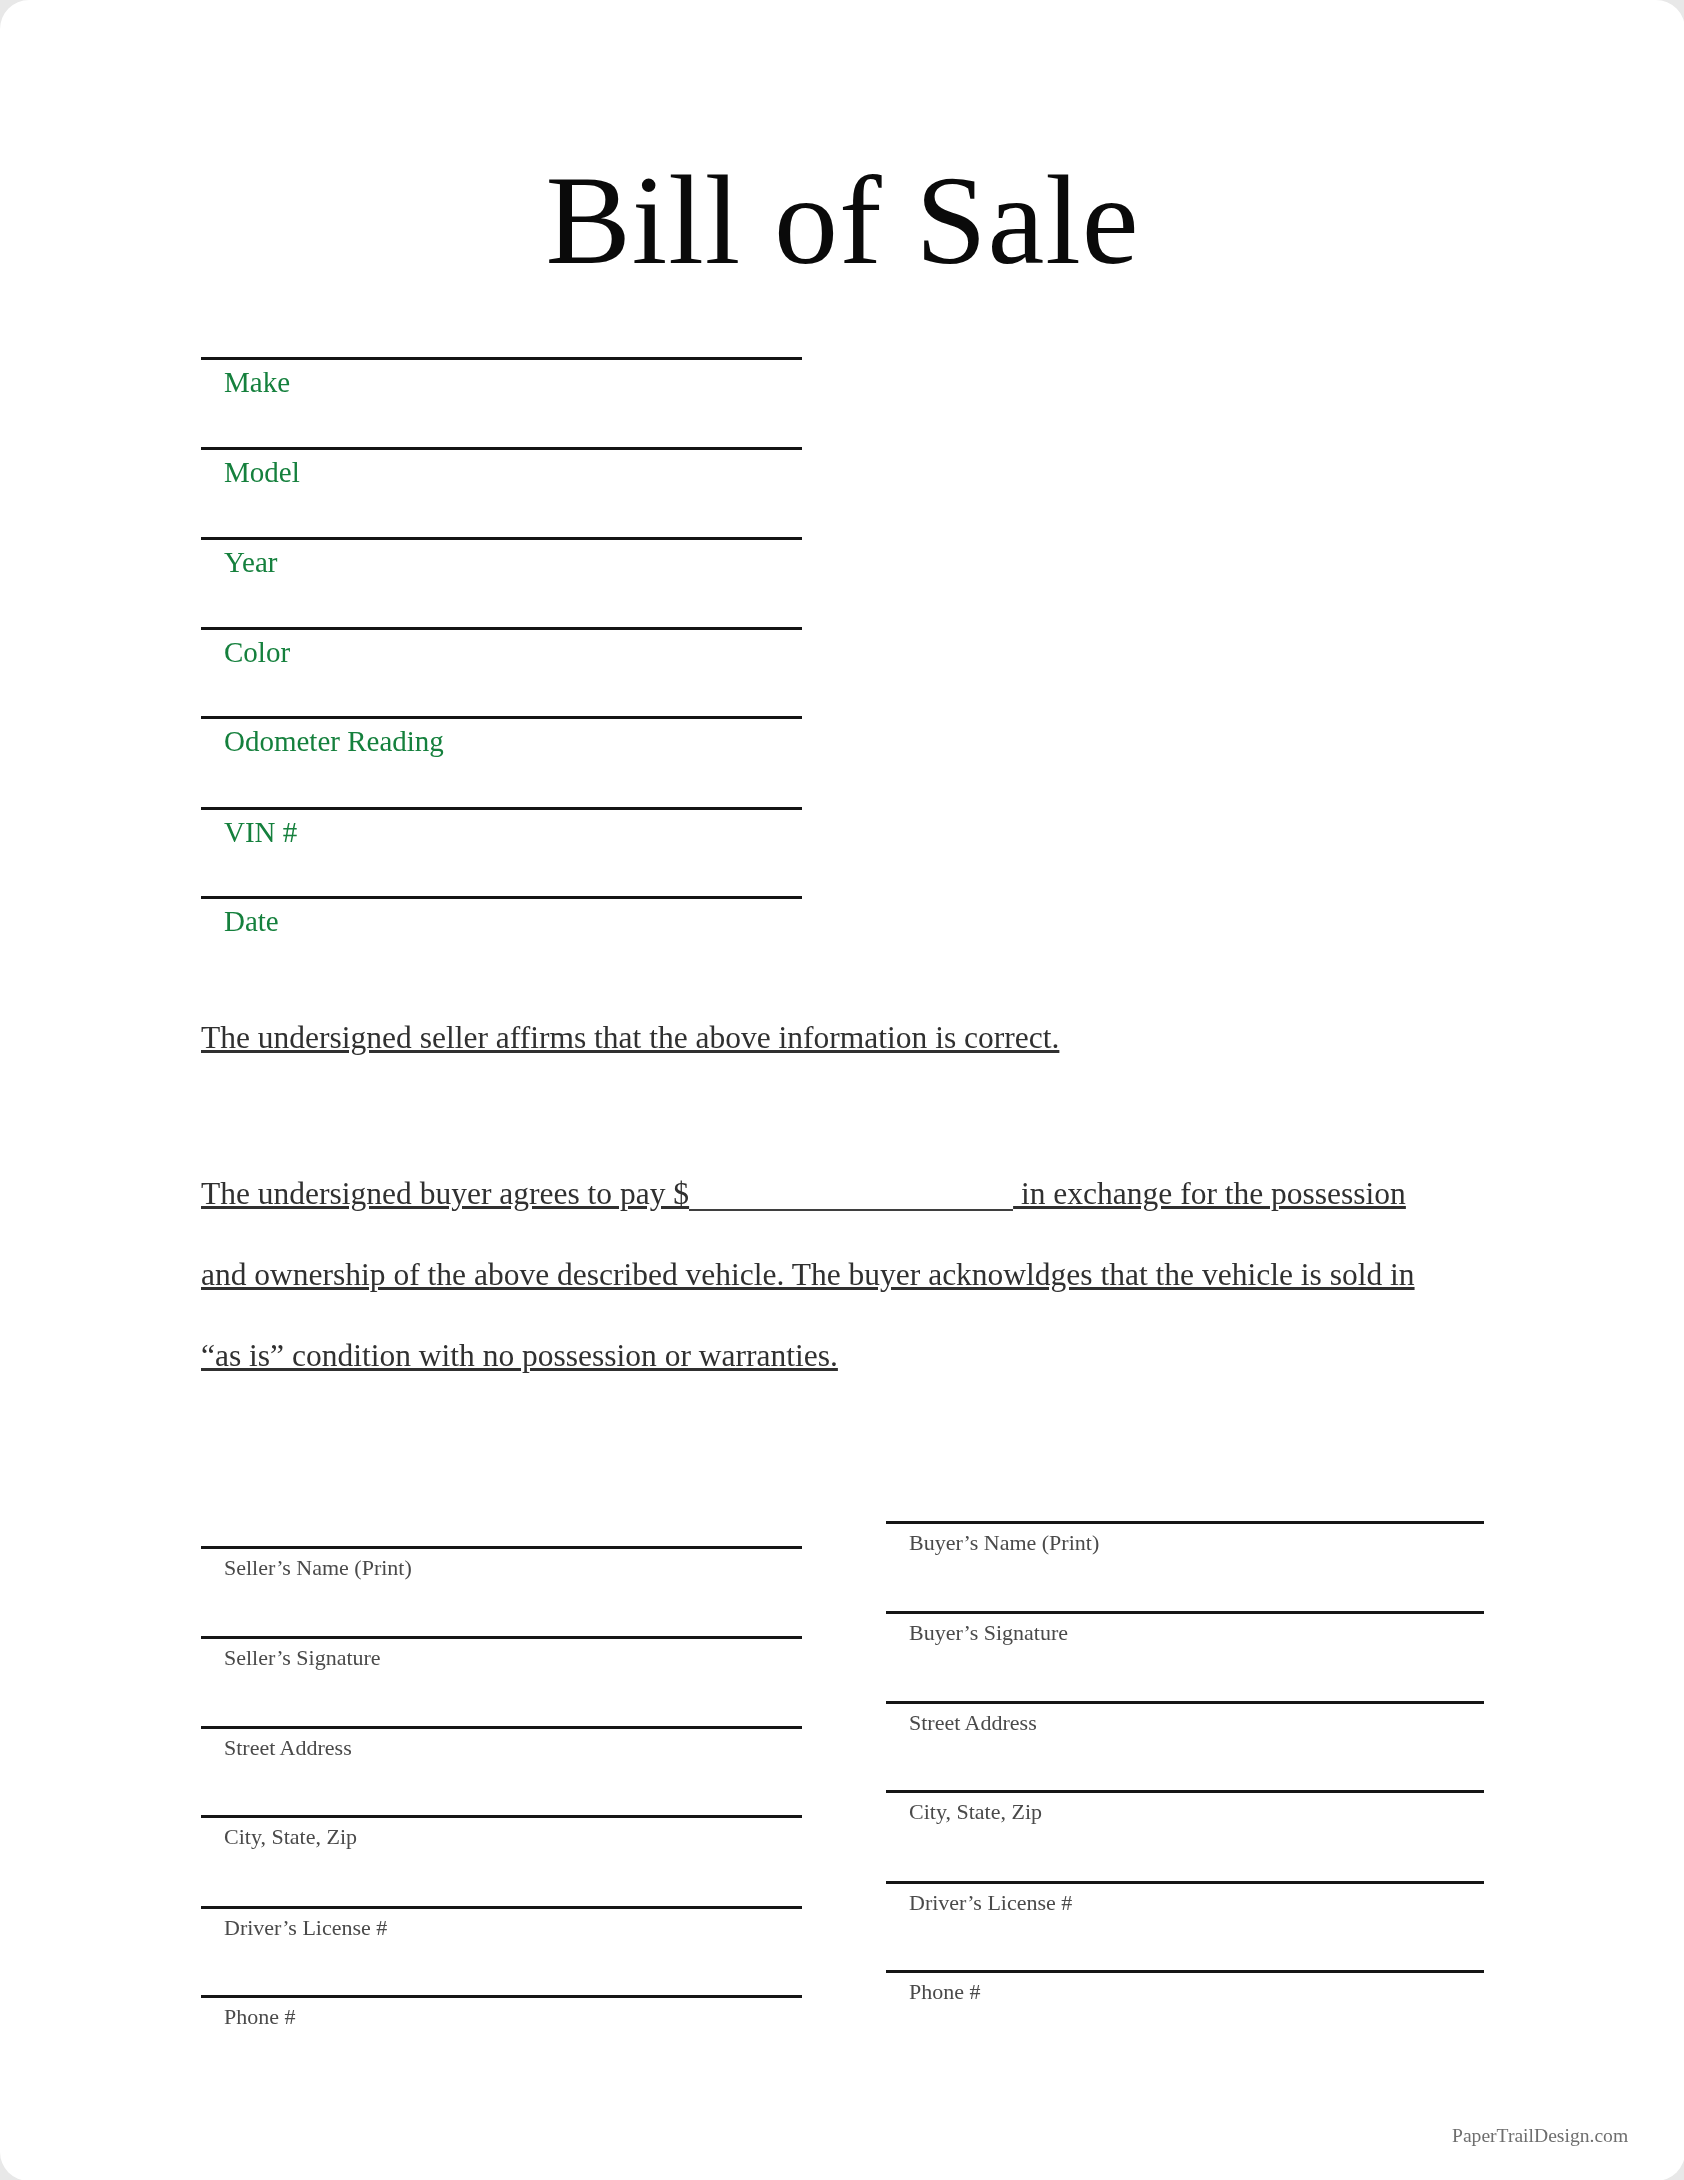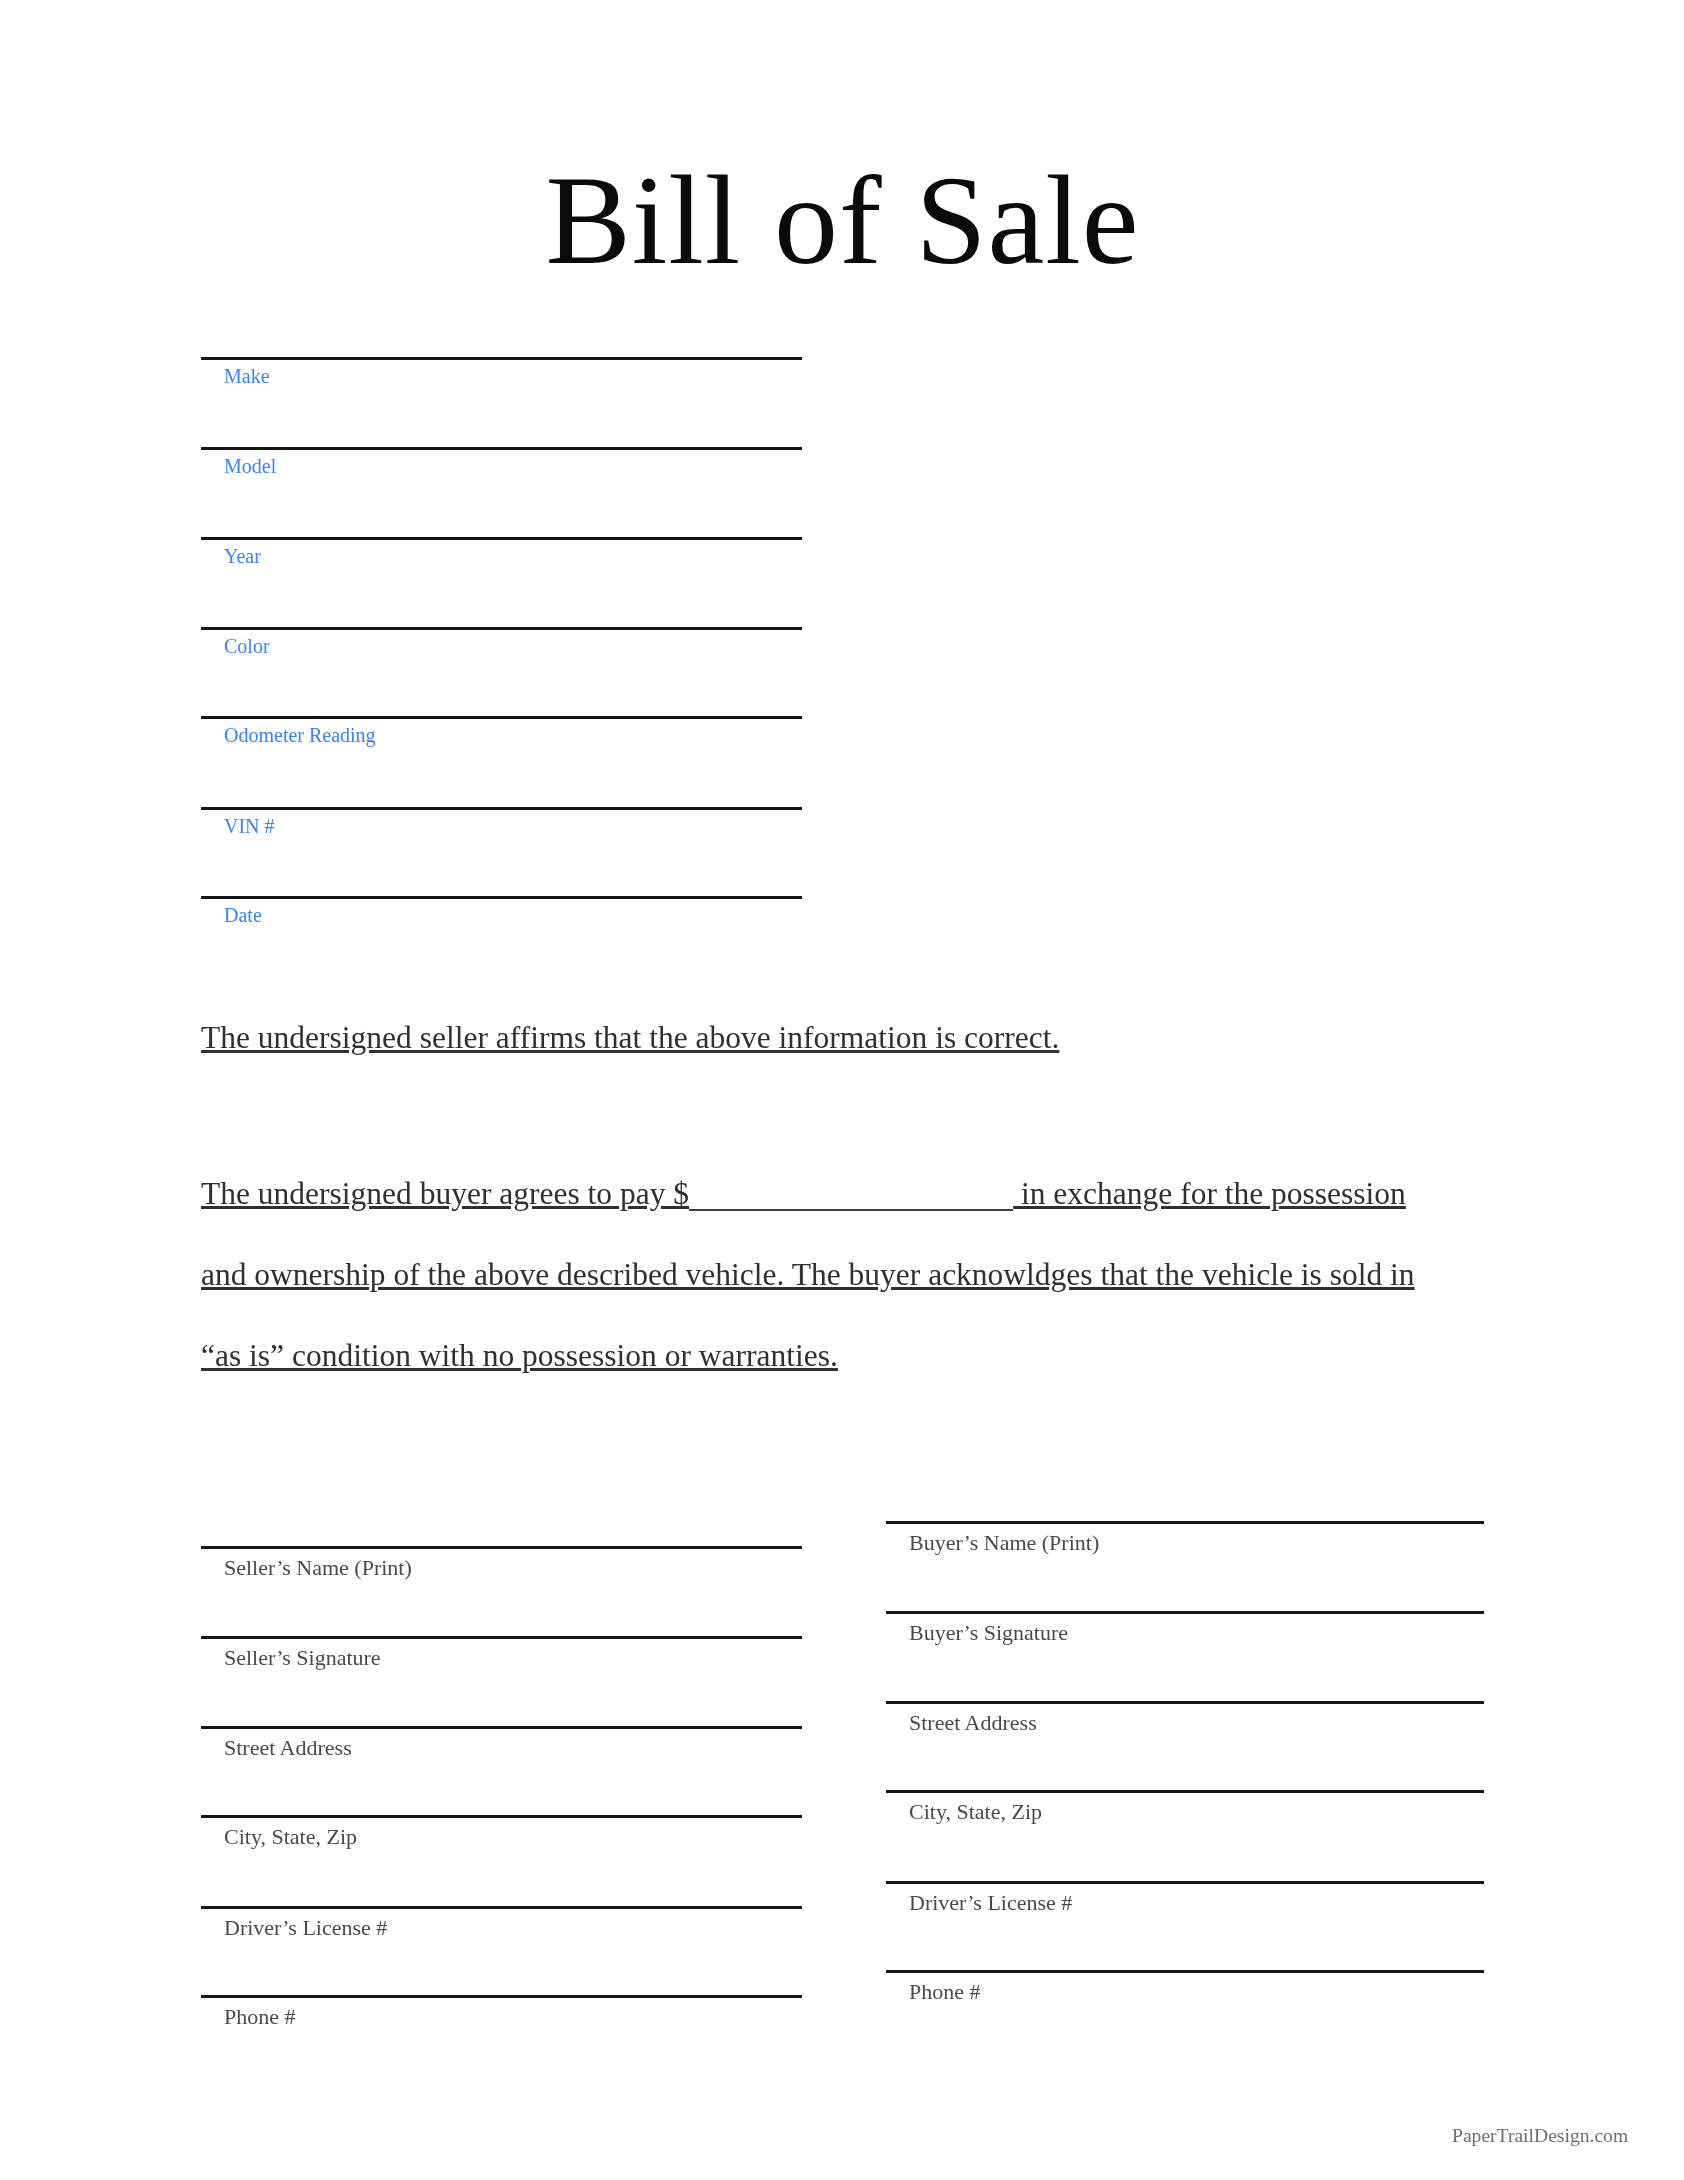--- a/index.html
+++ b/index.html
@@ -8,20 +8,21 @@
     background: #e8e8e8;
   }
   .page {
     position: relative;
     width: 1685px;
     height: 2181px;
     margin: 0 auto;
     background: #ffffff;
     font-family: "Liberation Serif", "DejaVu Serif", serif;
     overflow: hidden;
+    border-radius: 29px;
   }
   .doc-title {
     position: absolute;
     top: 156px;
     left: 0;
     width: 100%;
     text-align: center;
     font-size: 128px;
     line-height: 1;
     color: #0a0a0a;
@@ -31,23 +32,23 @@
   
   .vfield {
     position: absolute;
     left: 201px;
     width: 601px;
     box-sizing: border-box;
     border-top: 3.4px solid #141414;
     padding: 4.3px 0 0 23px;
   }
   .vfield .flabel {
-    font-size: 20px;
+    font-size: 29px;
     line-height: 1.25;
-    color: #3b82f6;
+    color: #15803d;
     white-space: nowrap;
   }
   
   .para {
     position: absolute;
     left: 201px;
     font-size: 31.5px;
     line-height: 81px;
     color: #303030;
     white-space: nowrap;

